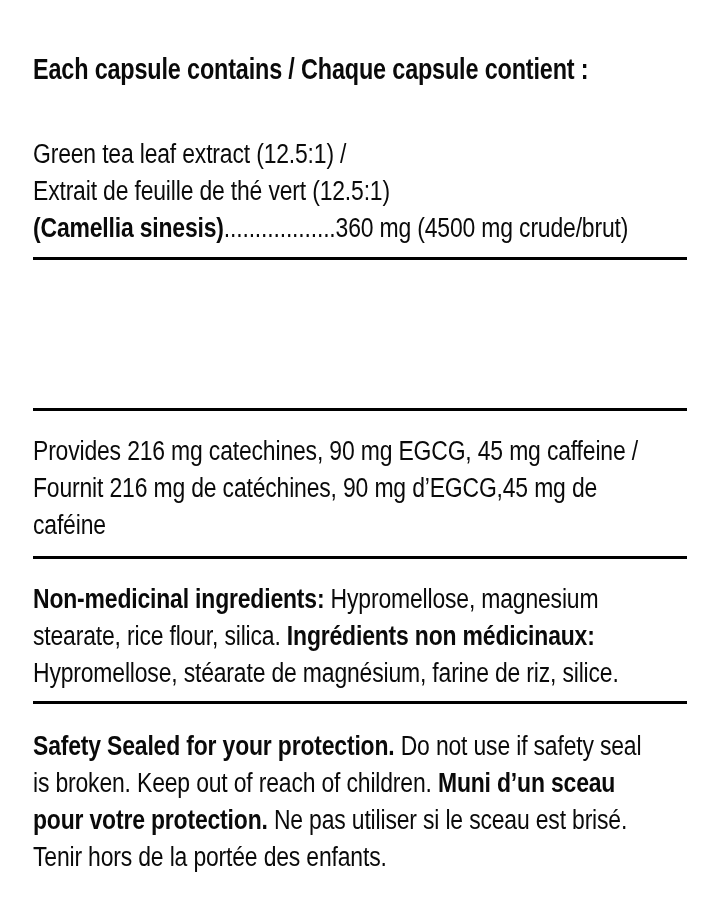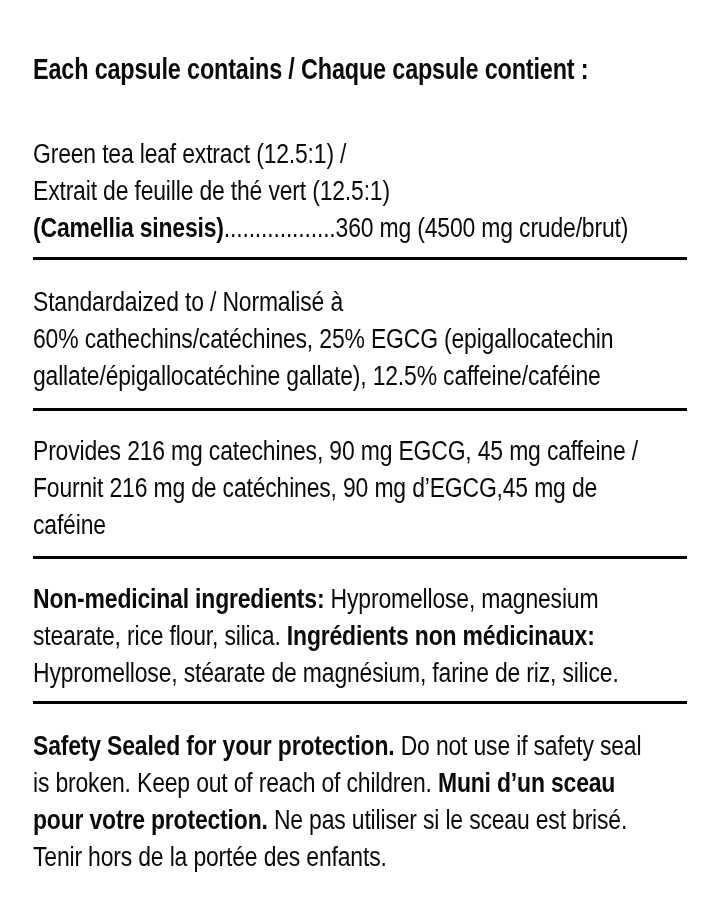--- a/index.html
+++ b/index.html
@@ -52,25 +52,20 @@
   <div class="title">Each capsule contains / Chaque capsule contient :</div>
 
   <div class="sec sec1">
     <div class="ln">Green tea leaf extract (12.5:1) /</div>
     <div class="ln">Extrait de feuille de thé vert (12.5:1)</div>
     <div class="ln"><span class="b">(Camellia sinesis)</span><span>..................</span><span>360 mg (4500 mg crude/brut)</span></div>
   </div>
 
   <div class="rule rule1"></div>
 
-  <div class="sec sec2">
-    <div class="ln">Standardaized to / Normalisé à</div>
-    <div class="ln">60% cathechins/catéchines, 25% EGCG (epigallocatechin</div>
-    <div class="ln">gallate/épigallocatéchine gallate), 12.5% caffeine/caféine</div>
-  </div>
 
   <div class="rule rule2"></div>
 
   <div class="sec sec3">
     <div class="ln">Provides 216 mg catechines, 90 mg EGCG, 45 mg caffeine /</div>
     <div class="ln">Fournit 216 mg de catéchines, 90 mg d’EGCG,45 mg de</div>
     <div class="ln">caféine</div>
   </div>
 
   <div class="rule rule3"></div>

